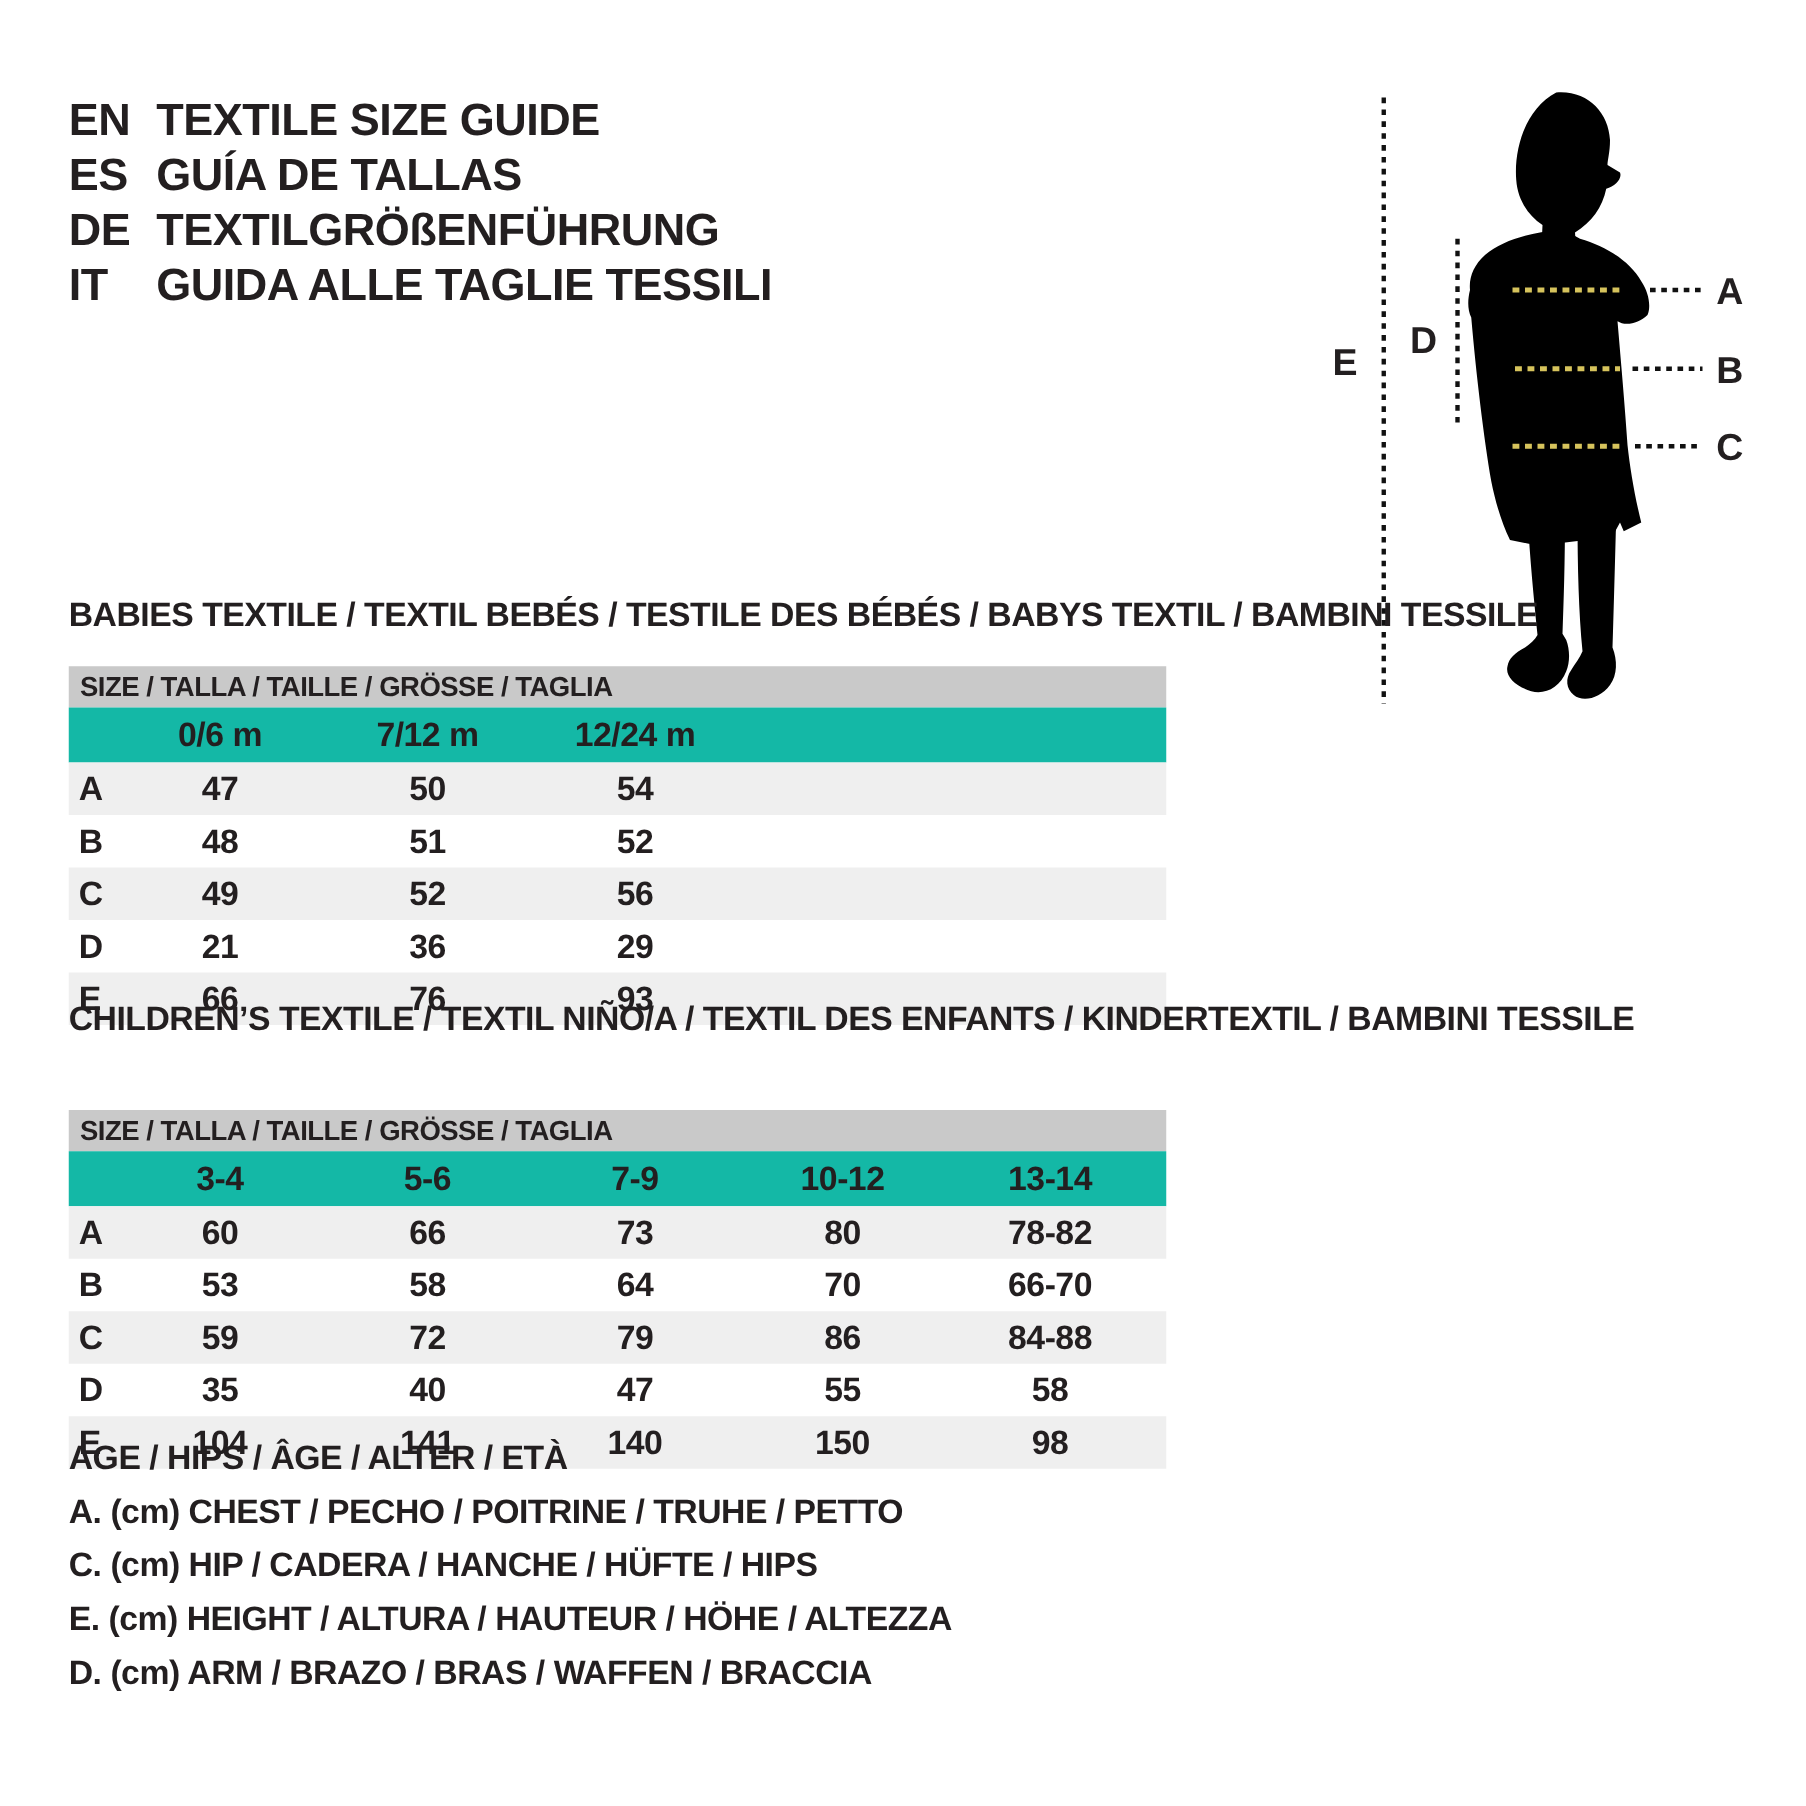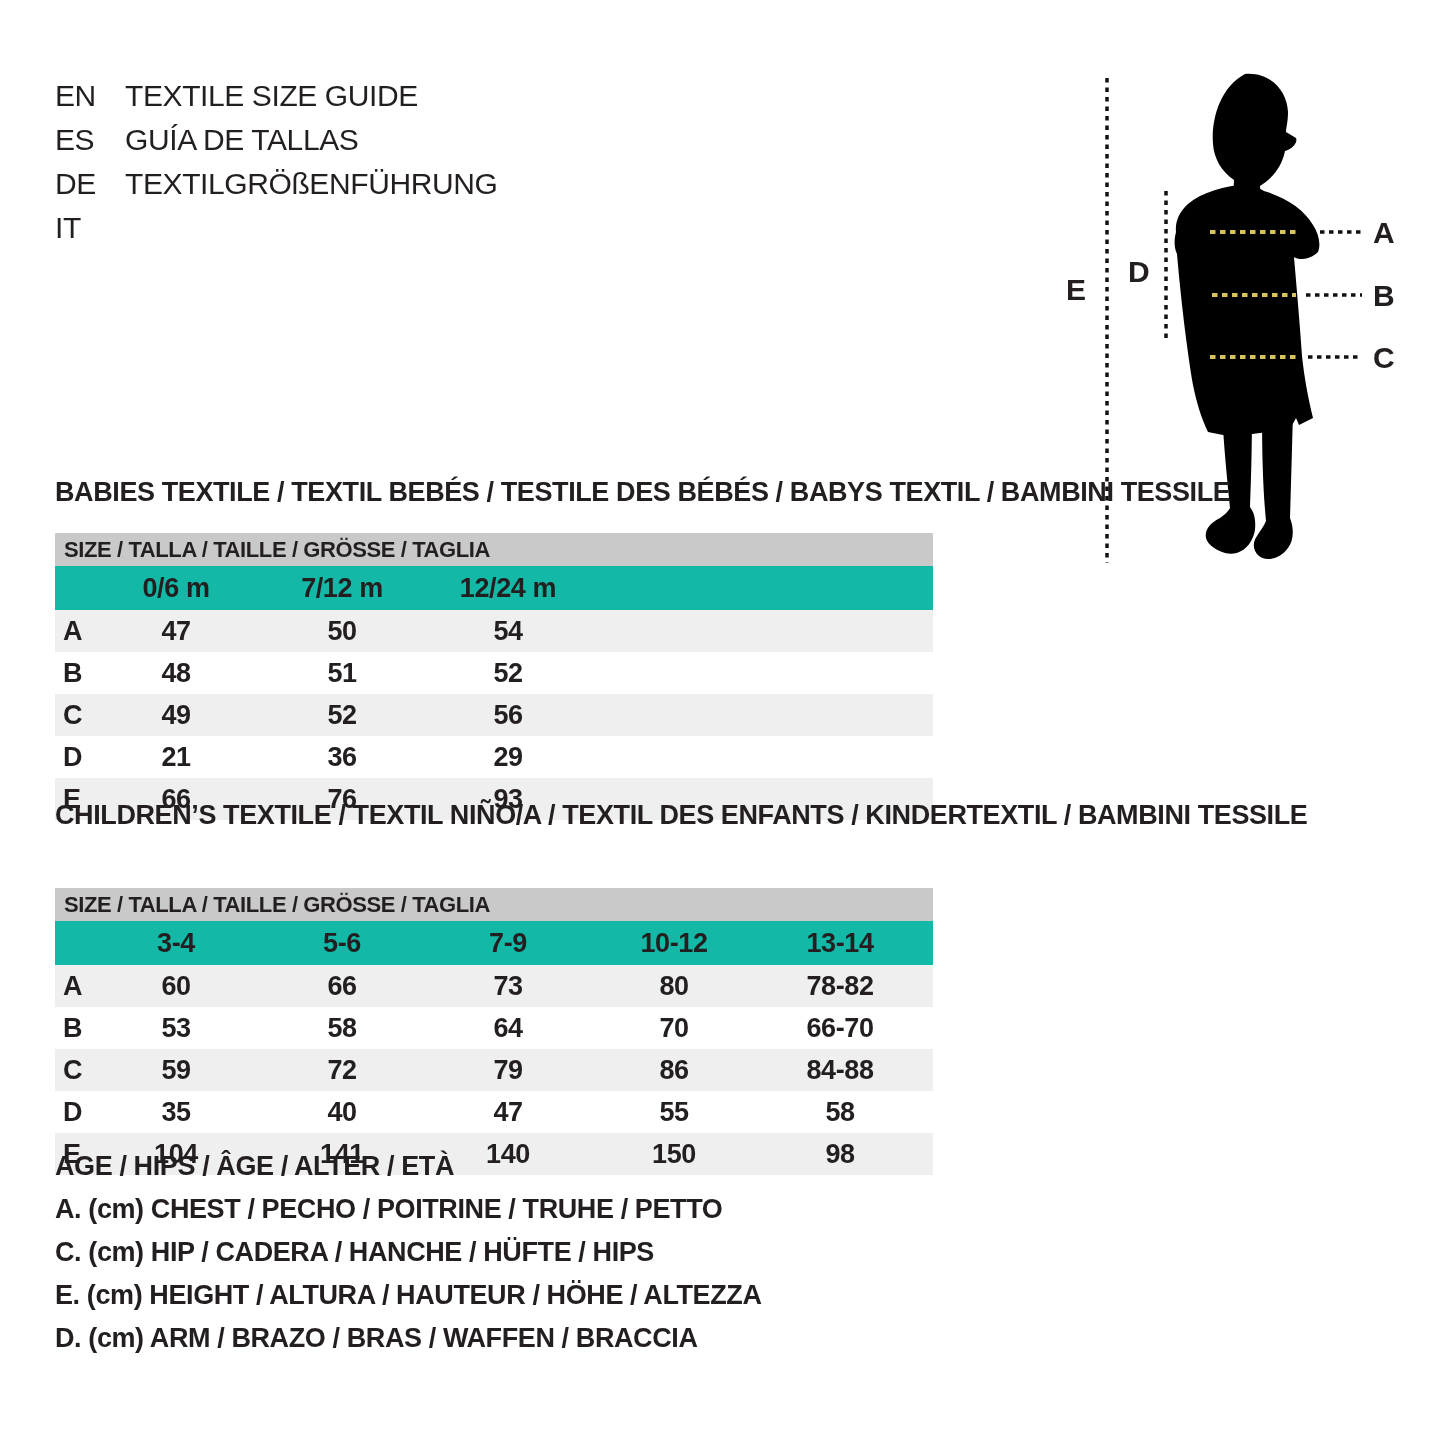--- a/index.html
+++ b/index.html
@@ -6,21 +6,21 @@
   body{
     width:1445px;height:1445px;position:relative;background:#ffffff;
     font-family:"Liberation Sans","DejaVu Sans",sans-serif;
     color:#231f20;letter-spacing:-0.4px;font-stretch:condensed;
     overflow:hidden;
   }
   .abs{position:absolute;}
 
   
   .lang-block{left:55px;top:74px;}
-  .lang-row{display:flex;height:44px;line-height:44px;font-size:30px;font-weight:400;}
+  .lang-row{display:flex;height:44px;line-height:44px;font-size:36px;font-weight:700;}
   .lang-code{width:70px;}
   .lang-title{white-space:nowrap;}
 
   
   .section-title{font-size:27px;font-weight:700;white-space:nowrap;line-height:30px;}
 
   
   .size-table{width:878px;}
   .size-bar{
     height:33px;line-height:33px;background:#c9c9c9;
@@ -53,20 +53,21 @@
   <div class="lang-row">
     <div class="lang-code">ES</div>
     <div class="lang-title">GUÍA DE TALLAS</div>
   </div>
   <div class="lang-row">
     <div class="lang-code">DE</div>
     <div class="lang-title">TEXTILGRÖßENFÜHRUNG</div>
   </div>
   <div class="lang-row">
     <div class="lang-code">IT</div>
+    <div class="lang-title">GUIDA ALLE TAGLIE TESSILI</div>
   </div>
 </div>
 
 <div class="abs diagram">
   <svg width="380" height="520" viewBox="0 0 380 520">
 
     <line x1="67" y1="18" x2="67" y2="503" stroke="#111111" stroke-width="3.5" stroke-dasharray="4.5 5"></line>
 
     <line x1="126" y1="131" x2="126" y2="282" stroke="#111111" stroke-width="3.5" stroke-dasharray="4.5 5"></line>
 

